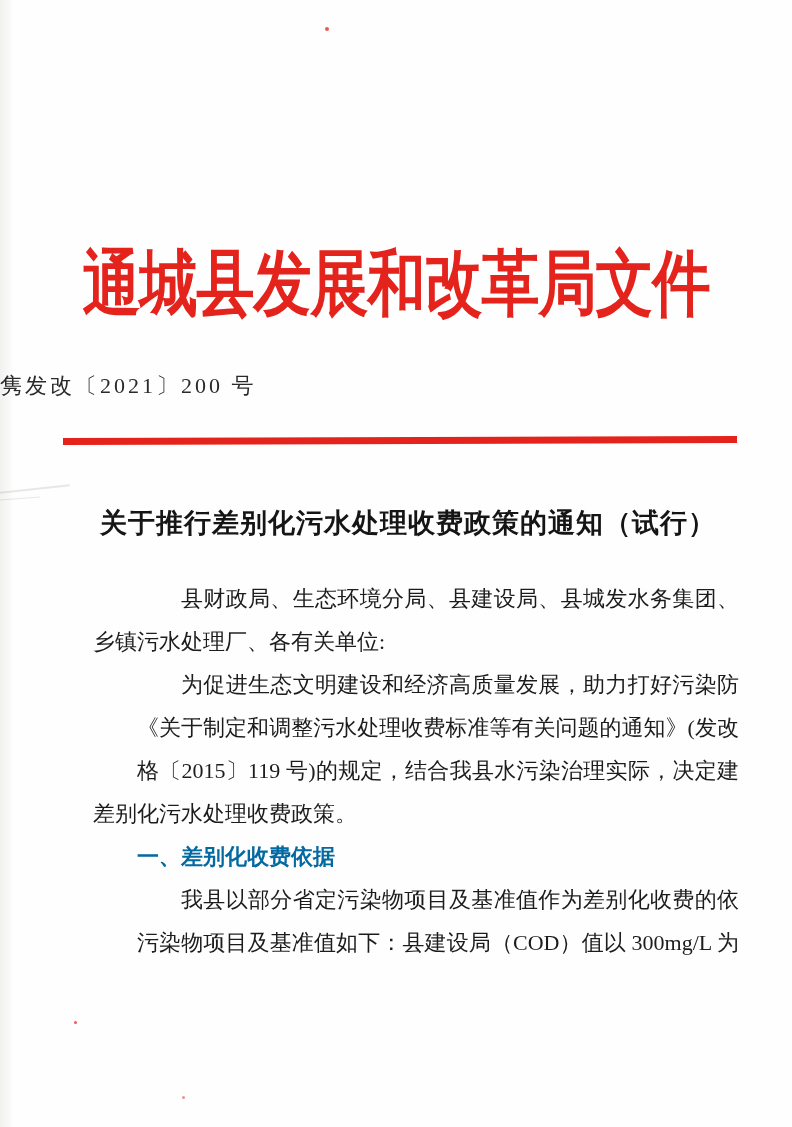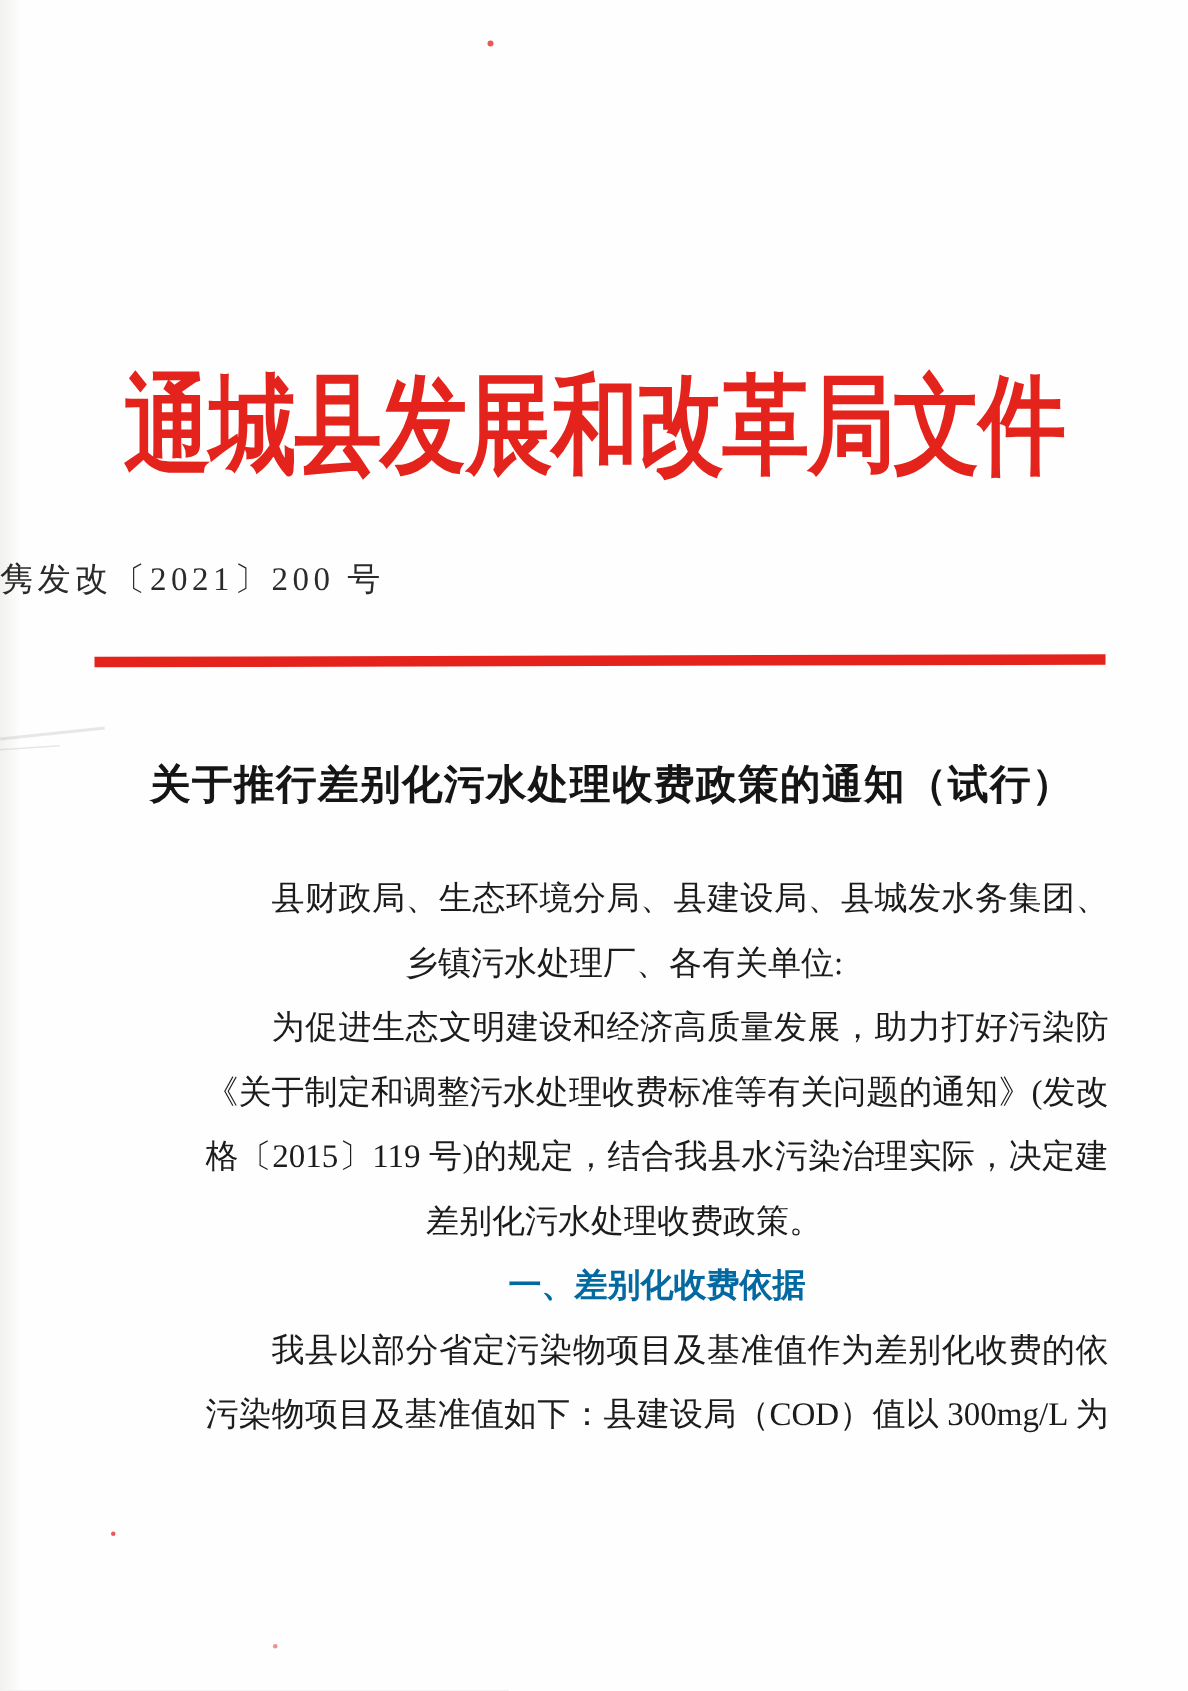--- a/index.html
+++ b/index.html
@@ -79,21 +79,21 @@
     top: 577px;
     left: 93px;
     width: 646px;
   }
   .line {
     height: 43px;
     line-height: 43px;
     font-size: 22px;
     color: #1c1c1c;
     overflow: hidden;
-    text-align: center;
+    text-align: left;
   }
   .line.fill {
     text-align: justify;
     text-align-last: justify;
     margin-left: 44px;
   }
   .line.indent { text-indent: 44px; }
   .line.heading {
     font-family: "Liberation Sans", "DejaVu Sans", sans-serif;
     font-weight: bold;

